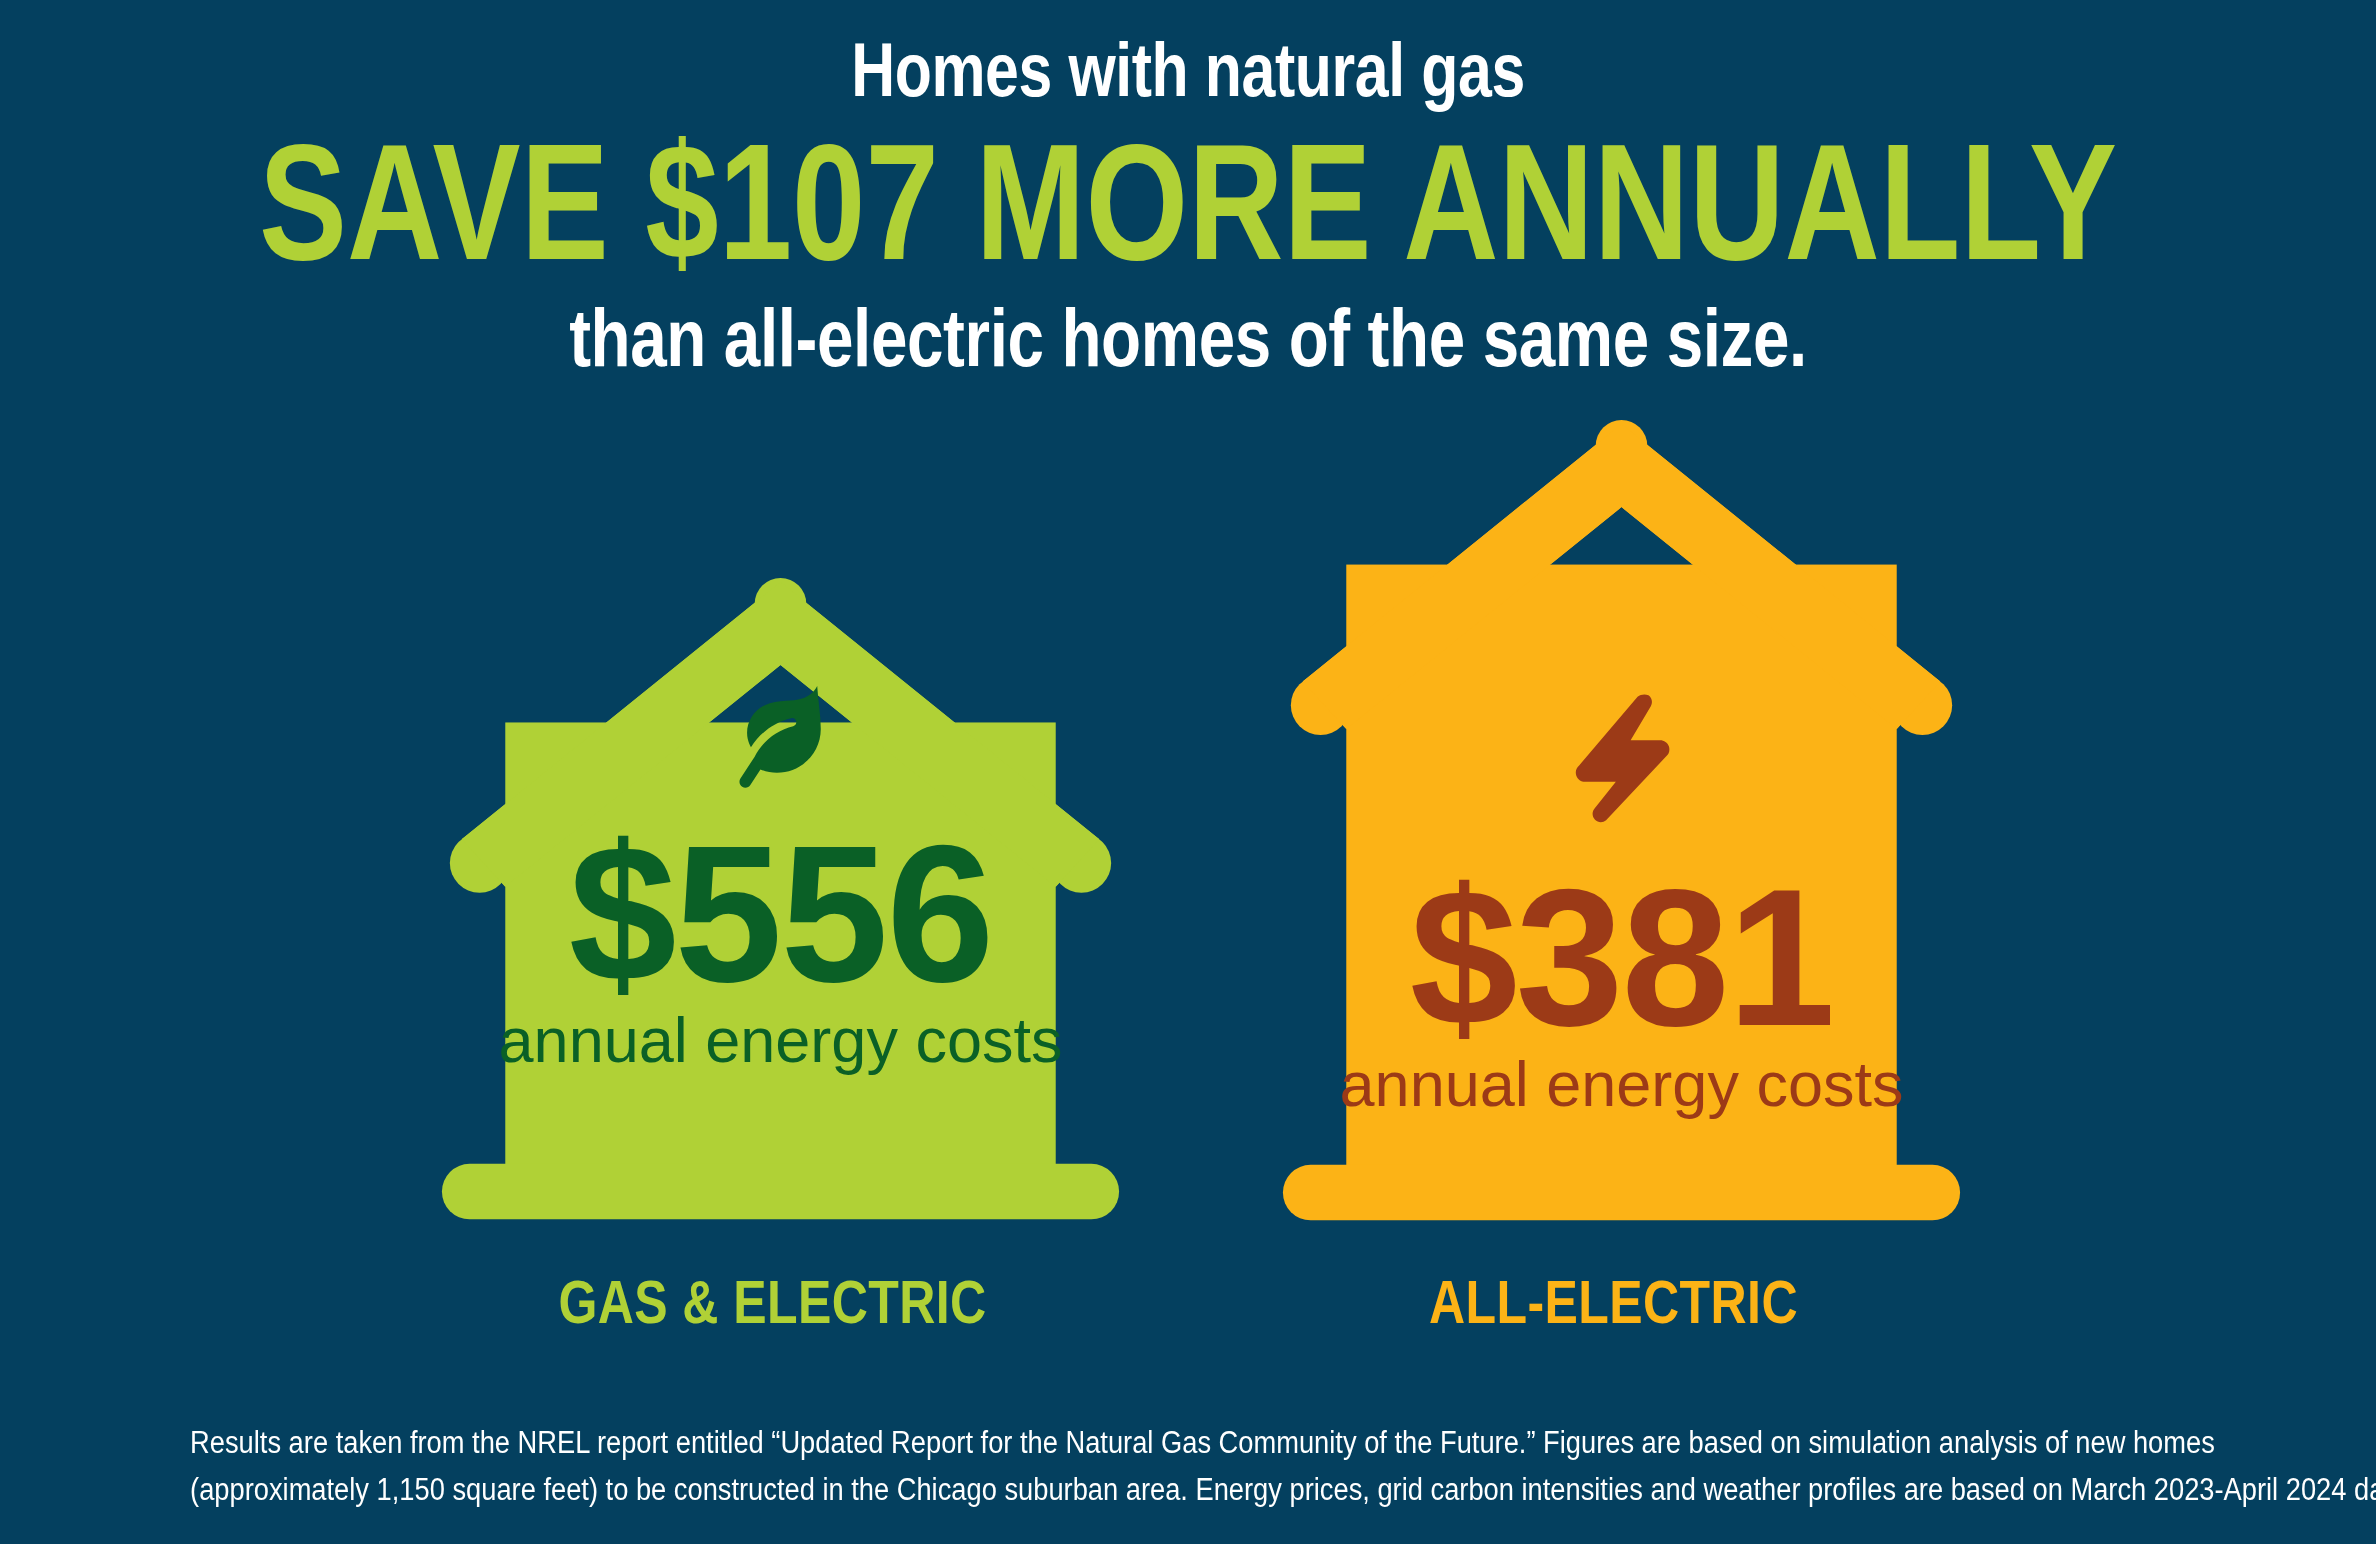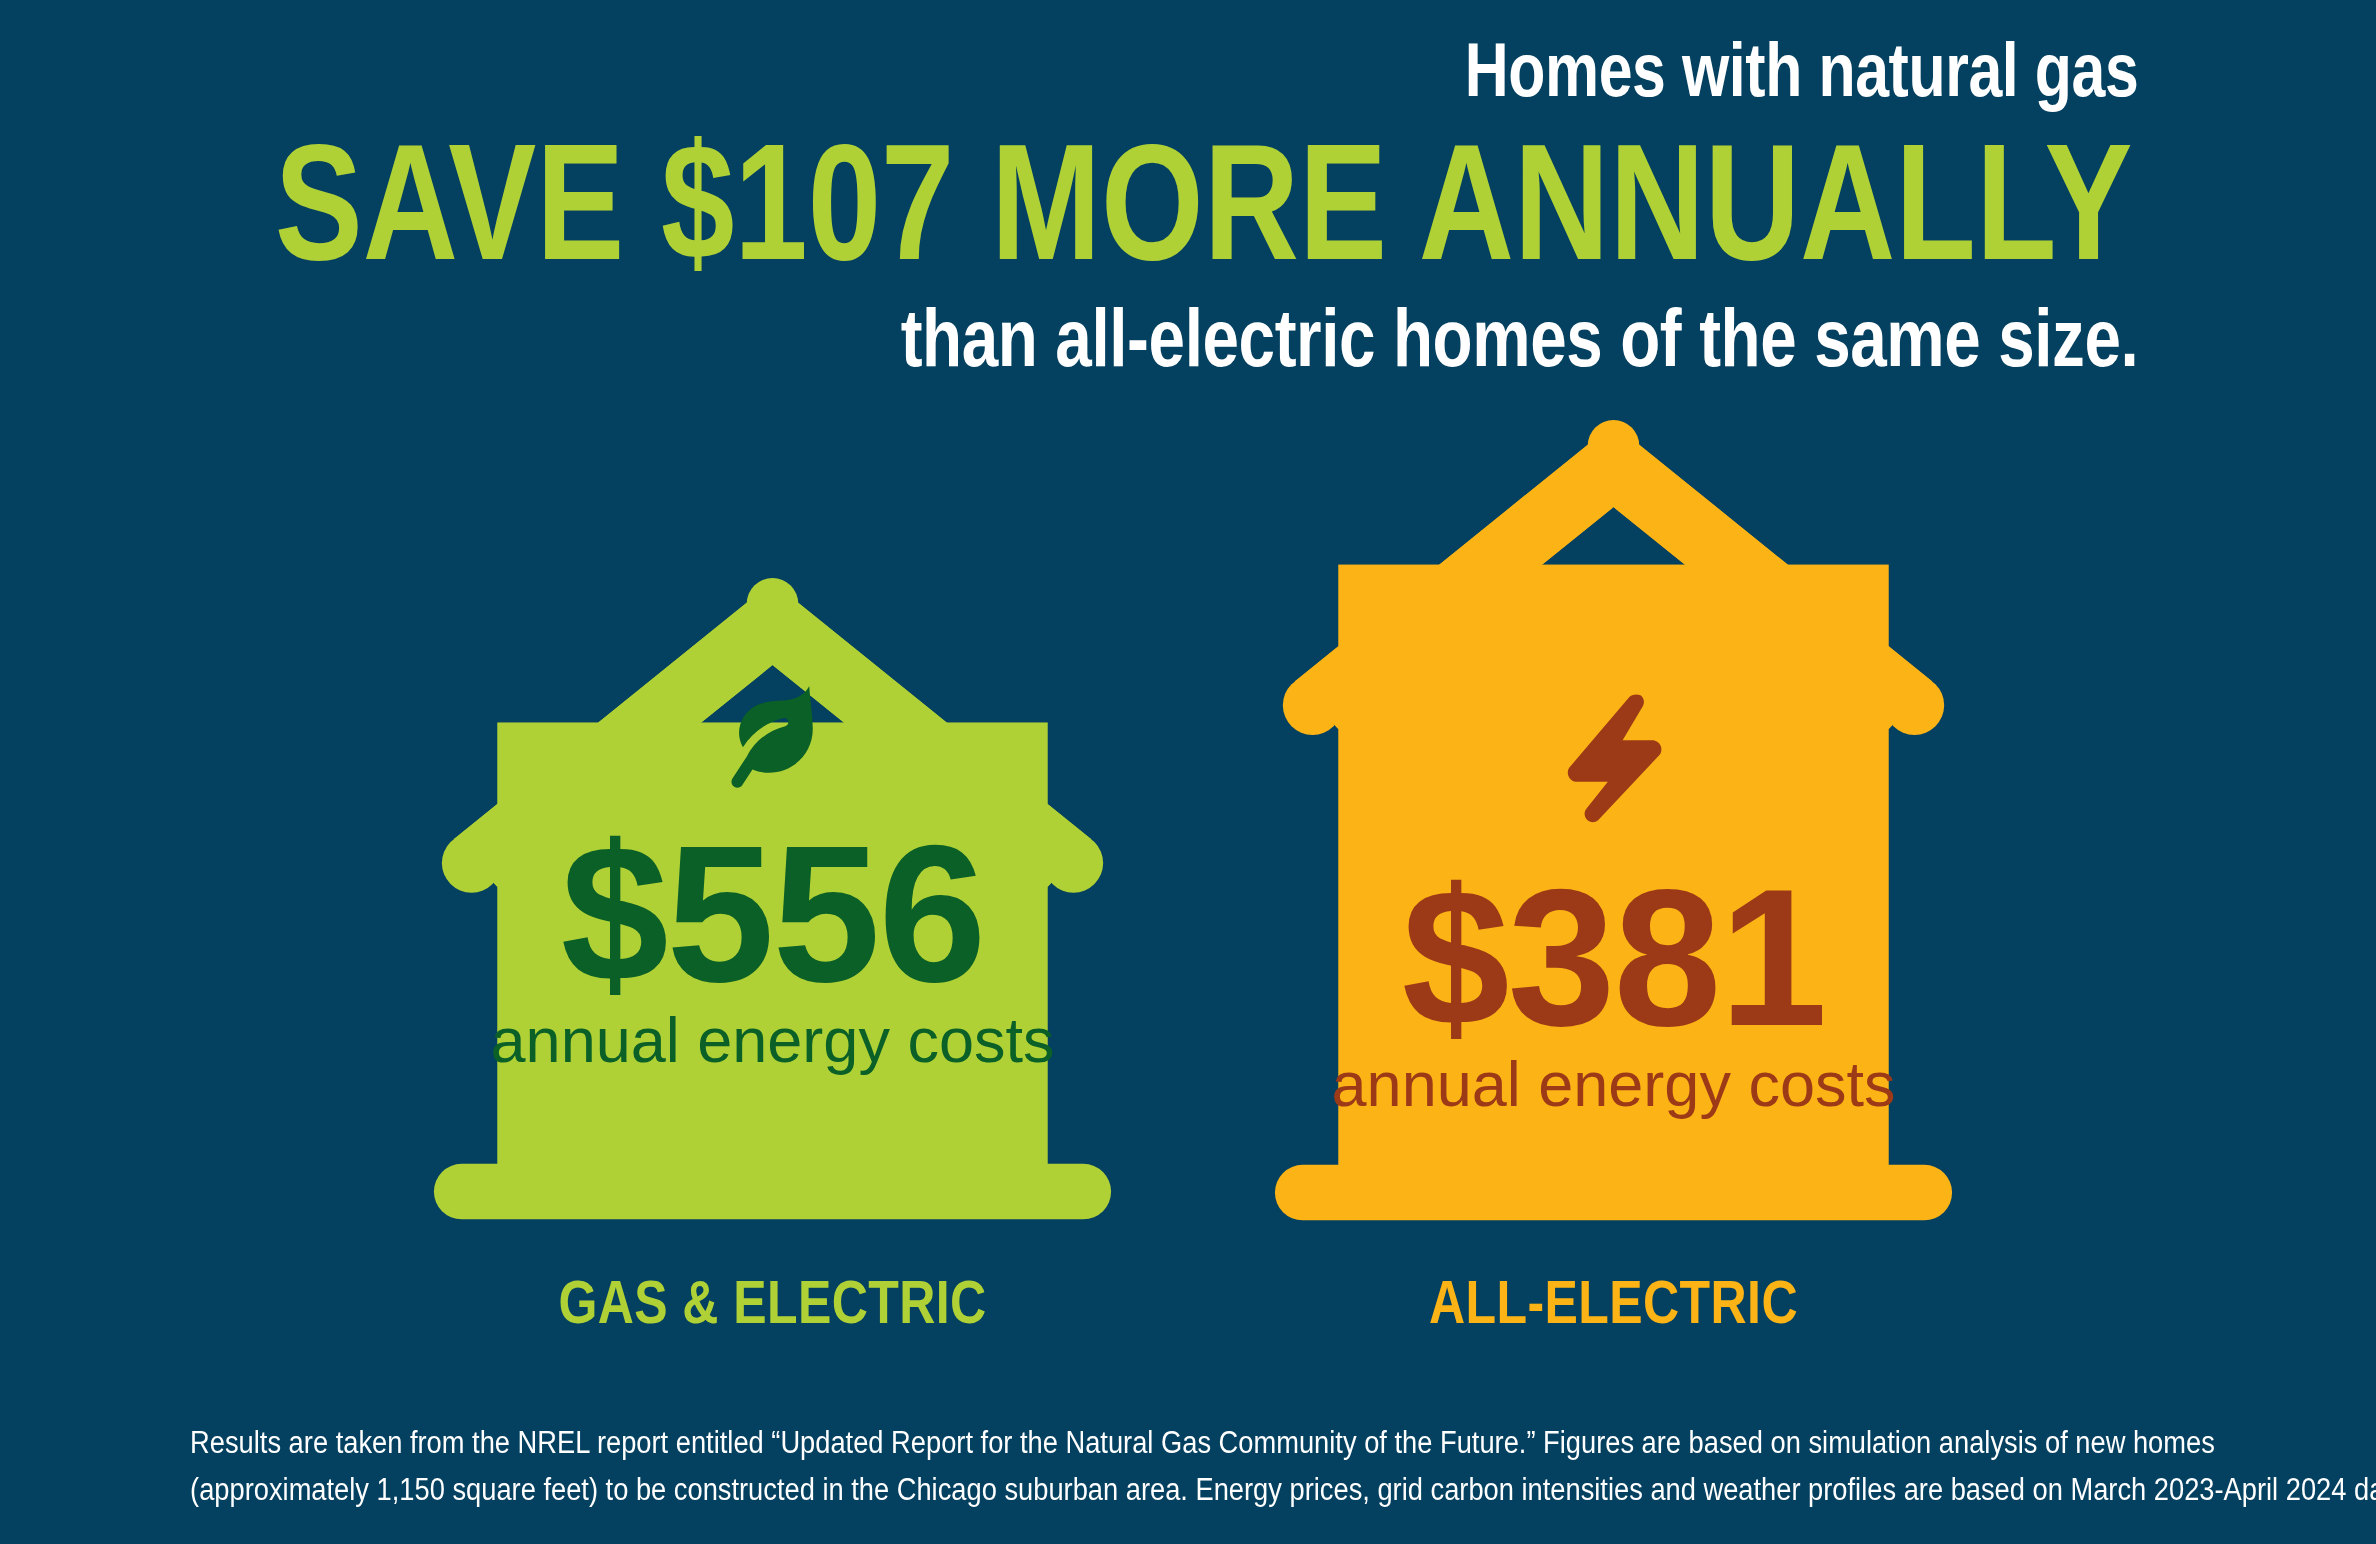--- a/index.html
+++ b/index.html
@@ -7,21 +7,21 @@
   body {
     background:#04405F;
     font-family:"Liberation Sans", sans-serif;
     position:relative;
     overflow:hidden;
   }
 
   
   .headline-block{
     position:absolute; top:0; left:0; width:2376px;
-    text-align:right;
+    text-align:center;
   }
   .eyebrow{
     color:#FFFFFF;
     font-family:"Liberation Sans", sans-serif;
     font-weight:700;
     font-size:76px;
     line-height:1.06;
     letter-spacing:-0.5px;
     transform:scaleX(0.80);
     transform-origin:center top;
@@ -47,21 +47,21 @@
     letter-spacing:-0.5px;
     transform:scaleX(0.80);
     transform-origin:center top;
     margin-top:10px;
     white-space:nowrap;
   }
 
   
   .houses{
     position:absolute;
-    top:416px; left:0; width:2344px; height:871px;
+    top:416px; left:8px; width:2344px; height:871px;
   }
   .house-wrap{ position:absolute; }
   .house-wrap.green{ left:426px; top:158px; width:693px; height:673px; }
   .house-wrap.orange{ left:1267px; top:0px; width:693px; height:832px; }
 
   .house{ position:absolute; inset:0; }
   .house svg{ display:block; width:100%; height:100%; overflow:visible; }
 
   .house-content{
     position:absolute;

